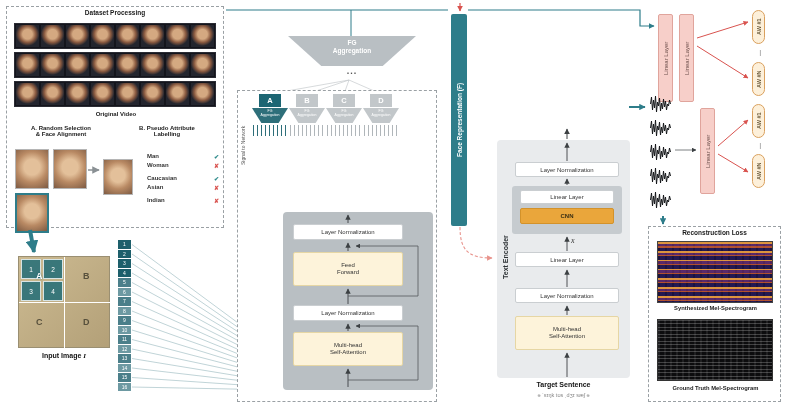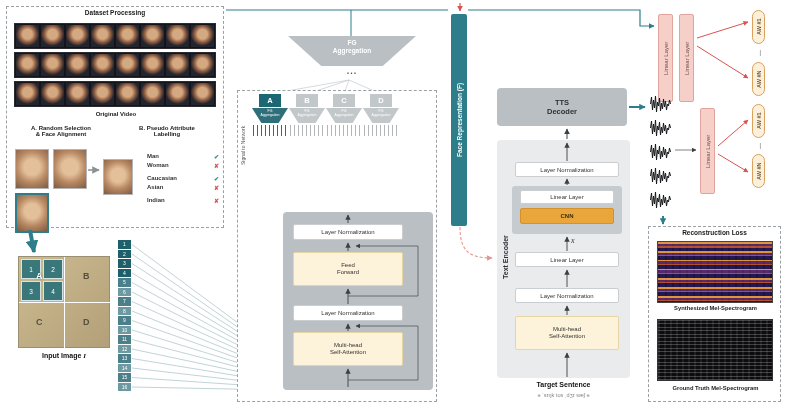--- a/index.html
+++ b/index.html
@@ -246,24 +246,20 @@
     </div>
     <div class="nbox" style="left:10px;top:93px;width:110px;height:16px">Layer Normalization</div>
     <div class="nbox cream two-line" style="left:10px;top:120px;width:110px;height:34px">
       <div>Multi-head</div>
       <div>Self-Attention</div>
     </div>
   </div>
 
   <div class="abs facebox vtext" style="left:451px;top:14px;width:16px;height:212px">Face Representation (F)</div>
 
-  <div class="abs block" style="left:497px;top:88px;width:130px;height:38px;display:flex;flex-direction:column;align-items:center;justify-content:center;font-size:7.5px;font-weight:bold;color:#2c3134;line-height:1.25">
-    <div>TTS</div>
-    <div>Decoder</div>
-  </div>
 
   <div class="abs" style="left:497px;top:140px;width:133px;height:238px;background:#e9ebed;border-radius:4px"></div>
   <div class="abs vtext" style="left:499px;top:150px;width:12px;height:215px;font-size:7px;font-weight:bold;color:#2c3134">Text Encoder</div>
   <div class="nbox" style="left:515px;top:162px;width:104px;height:15px">Layer Normalization</div>
   <div class="abs graysub" style="left:512px;top:186px;width:110px;height:48px"></div>
   <div class="nbox" style="left:520px;top:190px;width:94px;height:14px">Linear Layer</div>
   <div class="nbox cnn" style="left:520px;top:208px;width:94px;height:16px">CNN</div>
   <div class="abs" style="left:571px;top:236px;font-size:8px;font-style:italic;font-family:'Liberation Serif',serif;color:#333">x</div>
   <div class="nbox" style="left:515px;top:252px;width:104px;height:15px">Linear Layer</div>
   <div class="nbox" style="left:515px;top:288px;width:104px;height:15px">Layer Normalization</div>

